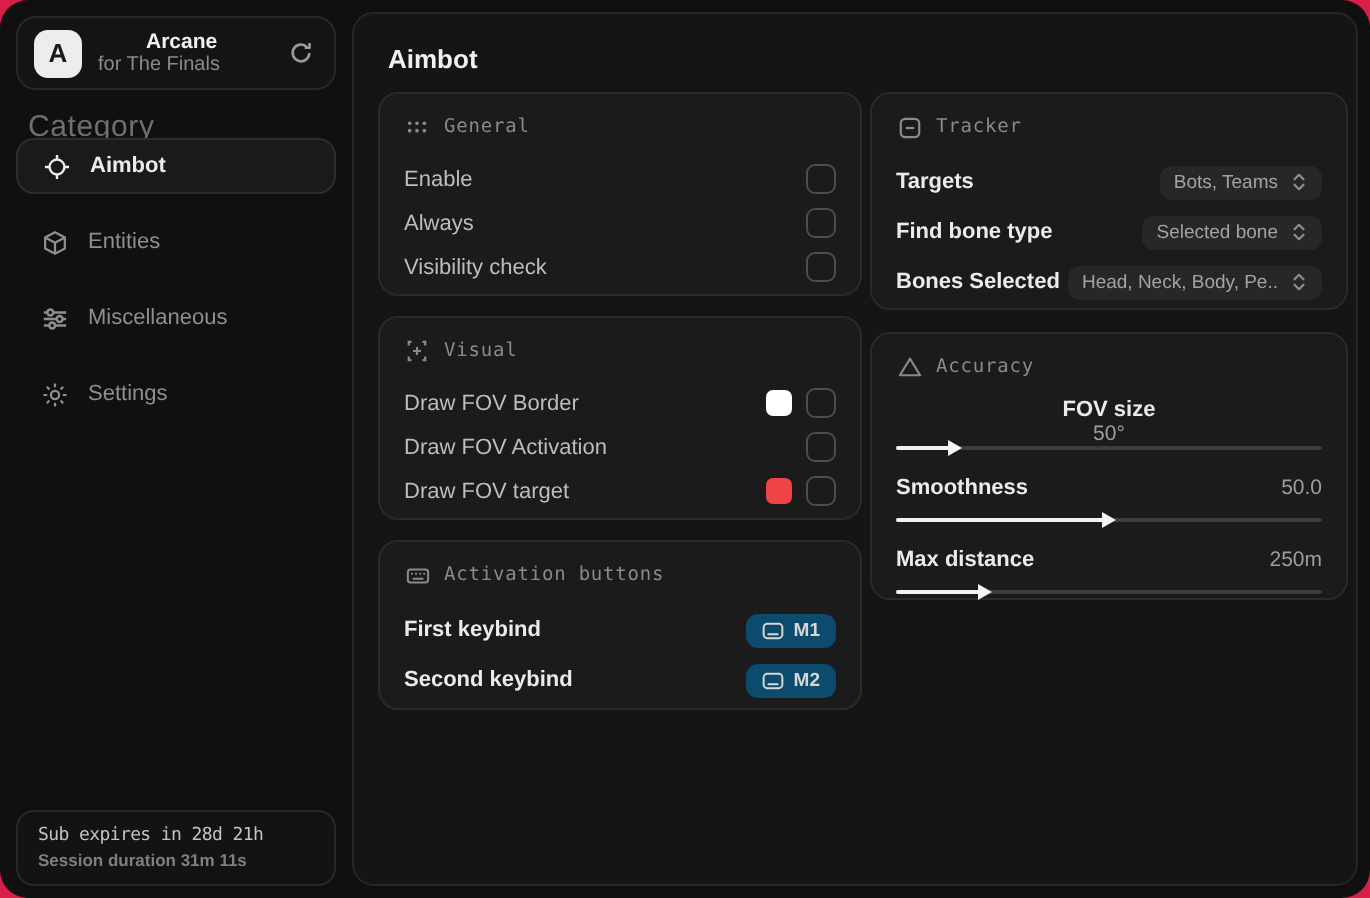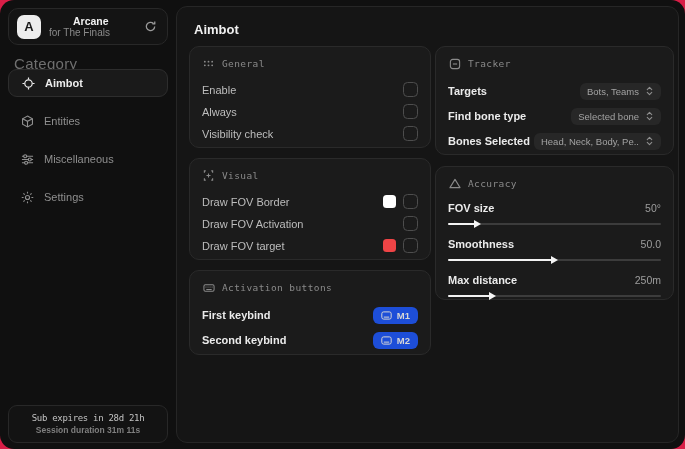--- a/index.html
+++ b/index.html
@@ -50,21 +50,21 @@
     color:#8f8f8f; font-size:11px; cursor:pointer; margin-bottom:1px;
   }
   .nav-item.active {
     background:#1a1a1a; border:1px solid #2d2d2d; color:#ececec; font-weight:bold;
   }
   .nav-item:not(.active) { margin-top:10px; }
   .nav-icon { width:14px; height:14px; display:flex; align-items:center; justify-content:center; color:inherit; }
   .side-footer {
     position:absolute; left:8px; bottom:6px; width:160px; height:38px;
     border:1px solid #282828; border-radius:9px; background:#131313;
-    padding:5px 10px; display:flex; flex-direction:column; justify-content:center; gap:2px;text-align:center;
+    padding:5px 10px; display:flex; flex-direction:column; justify-content:center; gap:2px;
   }
   .side-footer .l1 { font-family:"DejaVu Sans Mono", monospace; font-size:9px; color:#c3c3c3; letter-spacing:-0.3px; }
   .side-footer .l2 { font-size:8.5px; font-weight:bold; color:#7f7f7f; }
   
   .main {
     position:absolute; left:176px; top:6px; right:6px; bottom:6px;
     background:#151515; border:1px solid #262626; border-radius:11px;
   }
   .main-title {
     position:absolute; left:17px; top:15px;
@@ -97,21 +97,21 @@
   .pill {
     display:flex; align-items:center; gap:6px;
     background:#272727; border-radius:6px; padding:3px 7px;
     font-size:9.5px; color:#a3a3a3; cursor:pointer;
     max-width:140px;
   }
   .pill .pill-text { white-space:nowrap; overflow:hidden; text-overflow:ellipsis; }
   .pill .picon { color:#8e8e8e; display:flex; flex:0 0 auto; }
   .keypill {
     display:flex; align-items:center; gap:5px;
-    background:#1d4ed8; border-radius:6px; padding:3px 8px;
+    background:#0c4a6e; border-radius:6px; padding:3px 8px;
     font-size:9.5px; font-weight:bold; color:#d6d6d6; cursor:pointer;
   }
   .slider-group { margin-bottom:6px; }
   .slider {
     position:relative; height:10px; margin-top:3px; cursor:pointer;
   }
   .track {
     position:absolute; left:0; right:0; top:4px; height:2px;
     background:#3c3c3c; border-radius:1px;
   }
@@ -349,21 +349,21 @@
         <div class="card-head">
           <span class="hicon">
             <svg width="12" height="11" viewBox="0 0 13 12" fill="none" stroke="currentColor" stroke-width="1.2" stroke-linejoin="round">
               <path d="M6.5 1.5 12 10.5H1Z"></path>
             </svg>
           </span>
           <span>Accuracy</span>
         </div>
 
         <div class="slider-group">
-          <div class="row" style="height:17px;">
+          <div class="row" style="height:17px;flex-direction:column;">
             <span class="lbl-strong">FOV size</span>
             <span class="val">50°</span>
           </div>
           <div class="slider">
             <div class="track"></div>
             <div class="fill" style="width: 14%;"></div>
             <div class="thumb" style="left: 14%;"></div>
           </div>
         </div>
 

